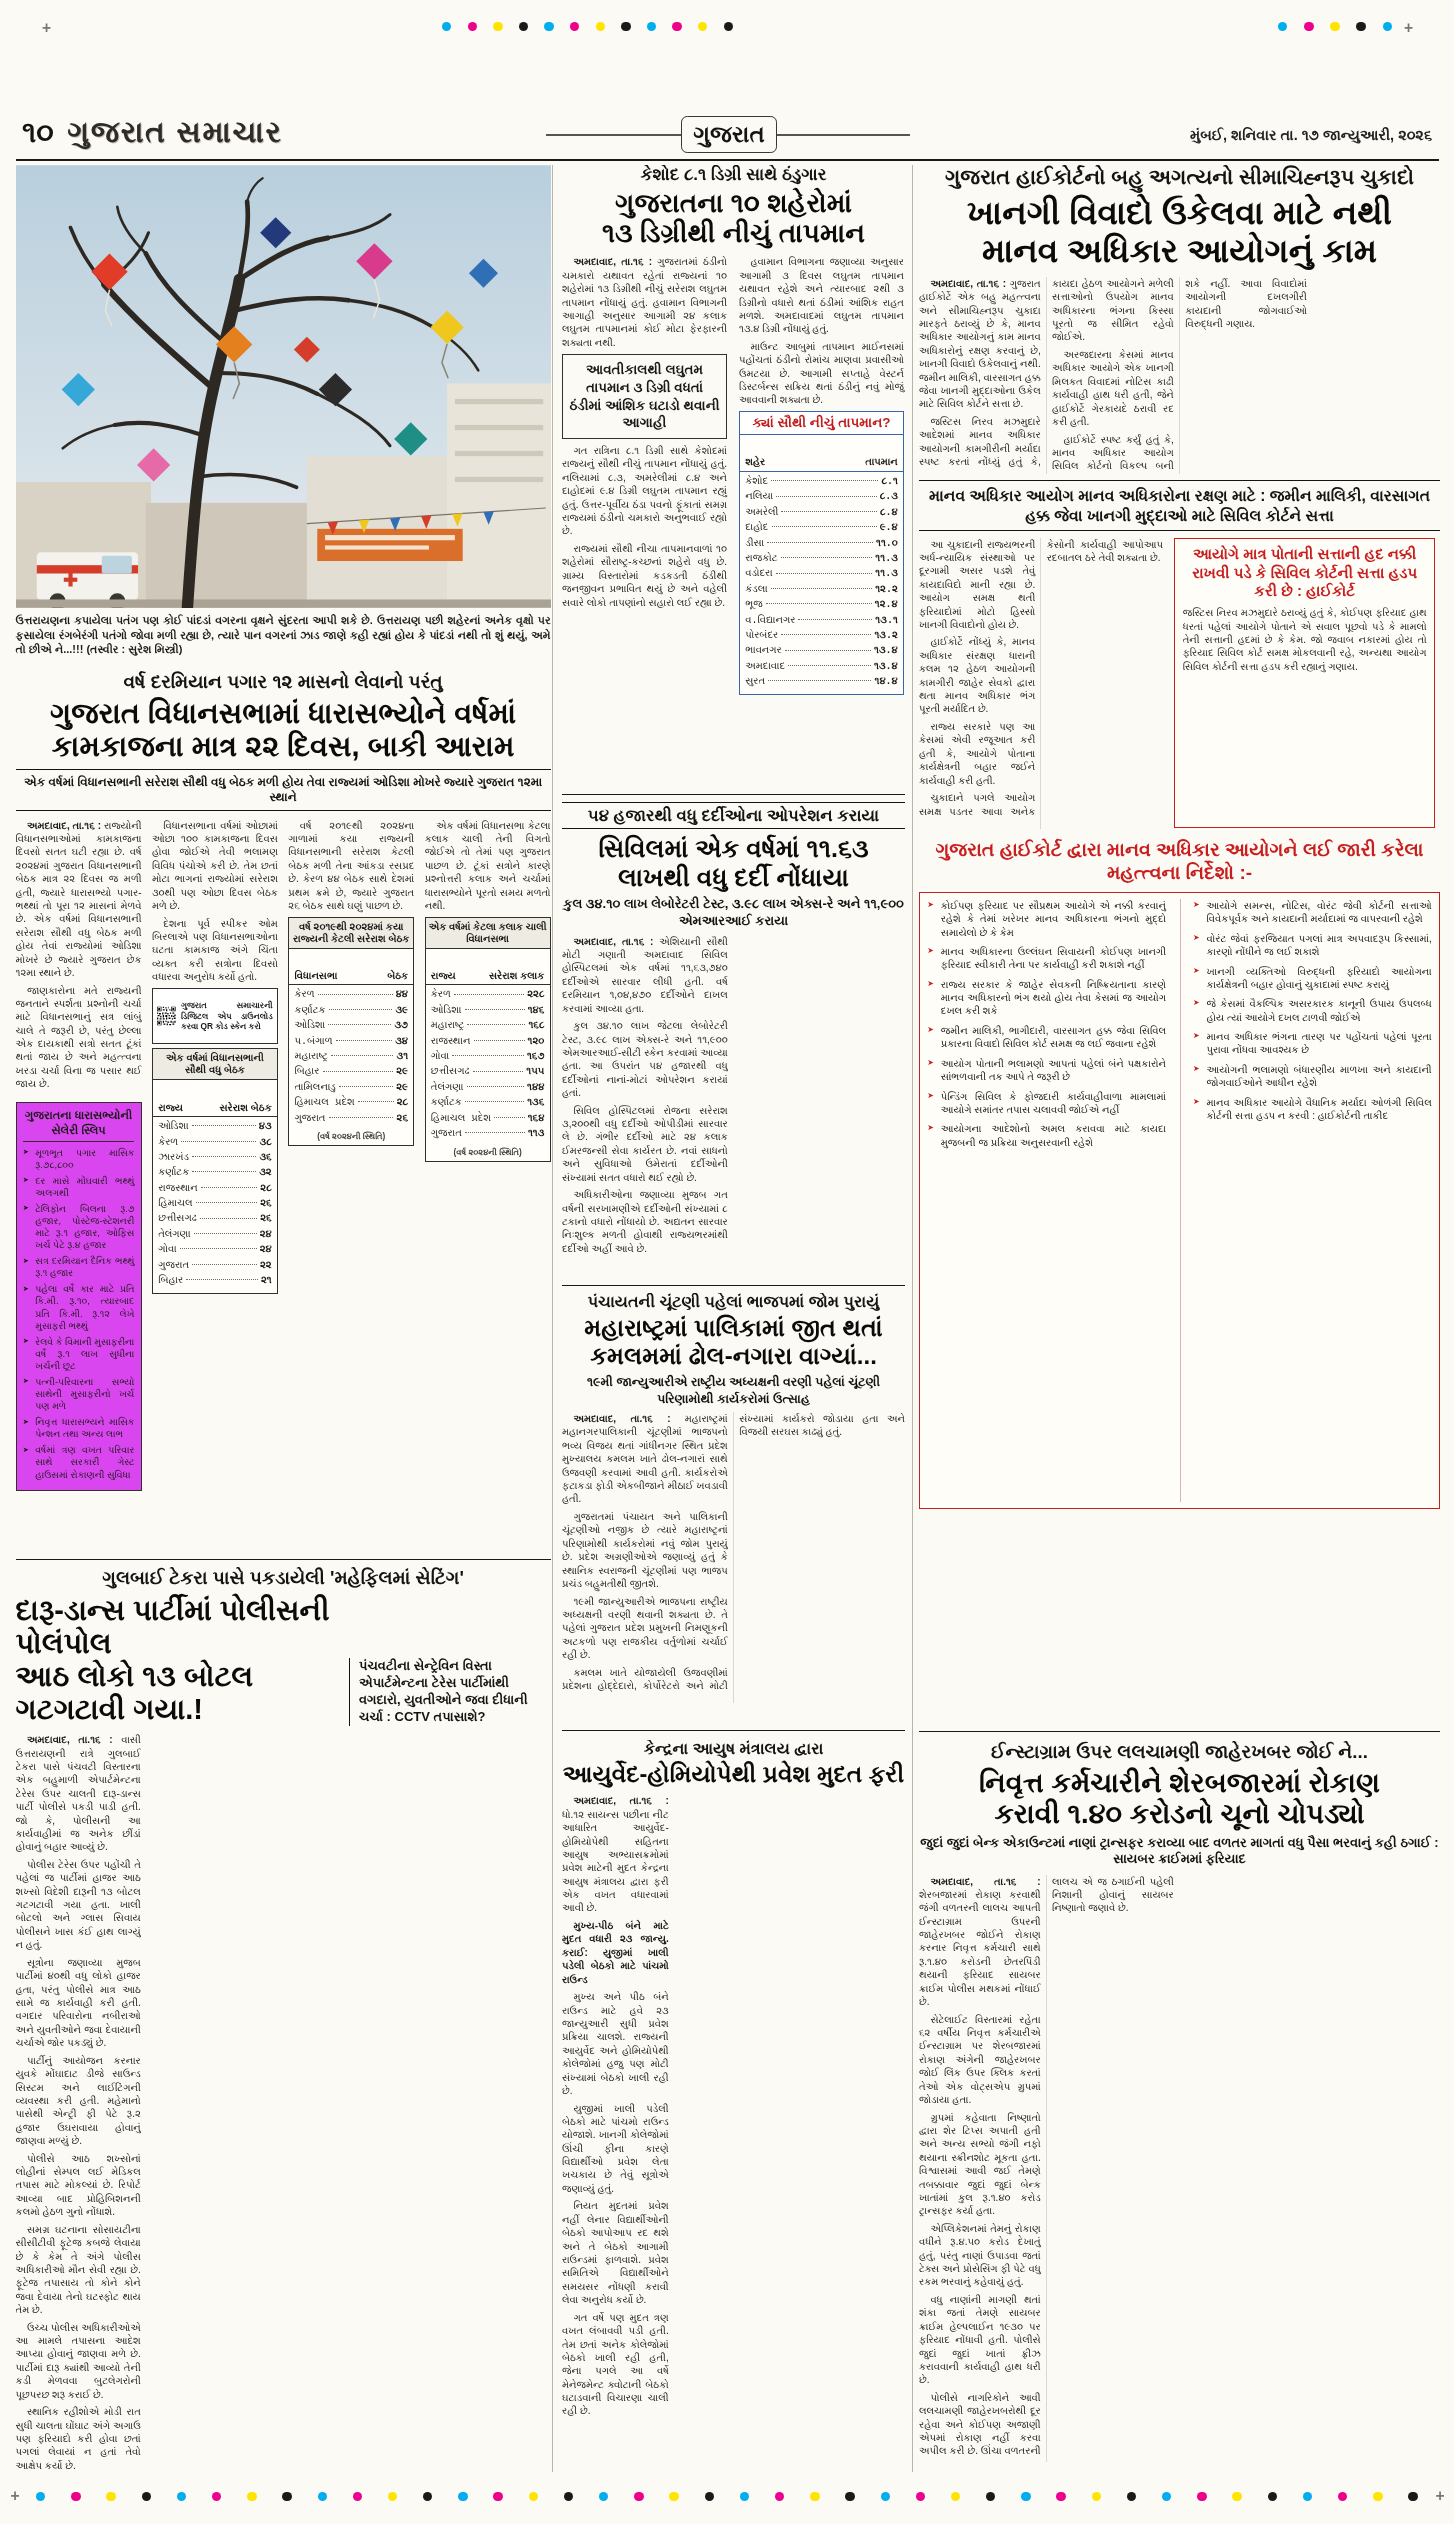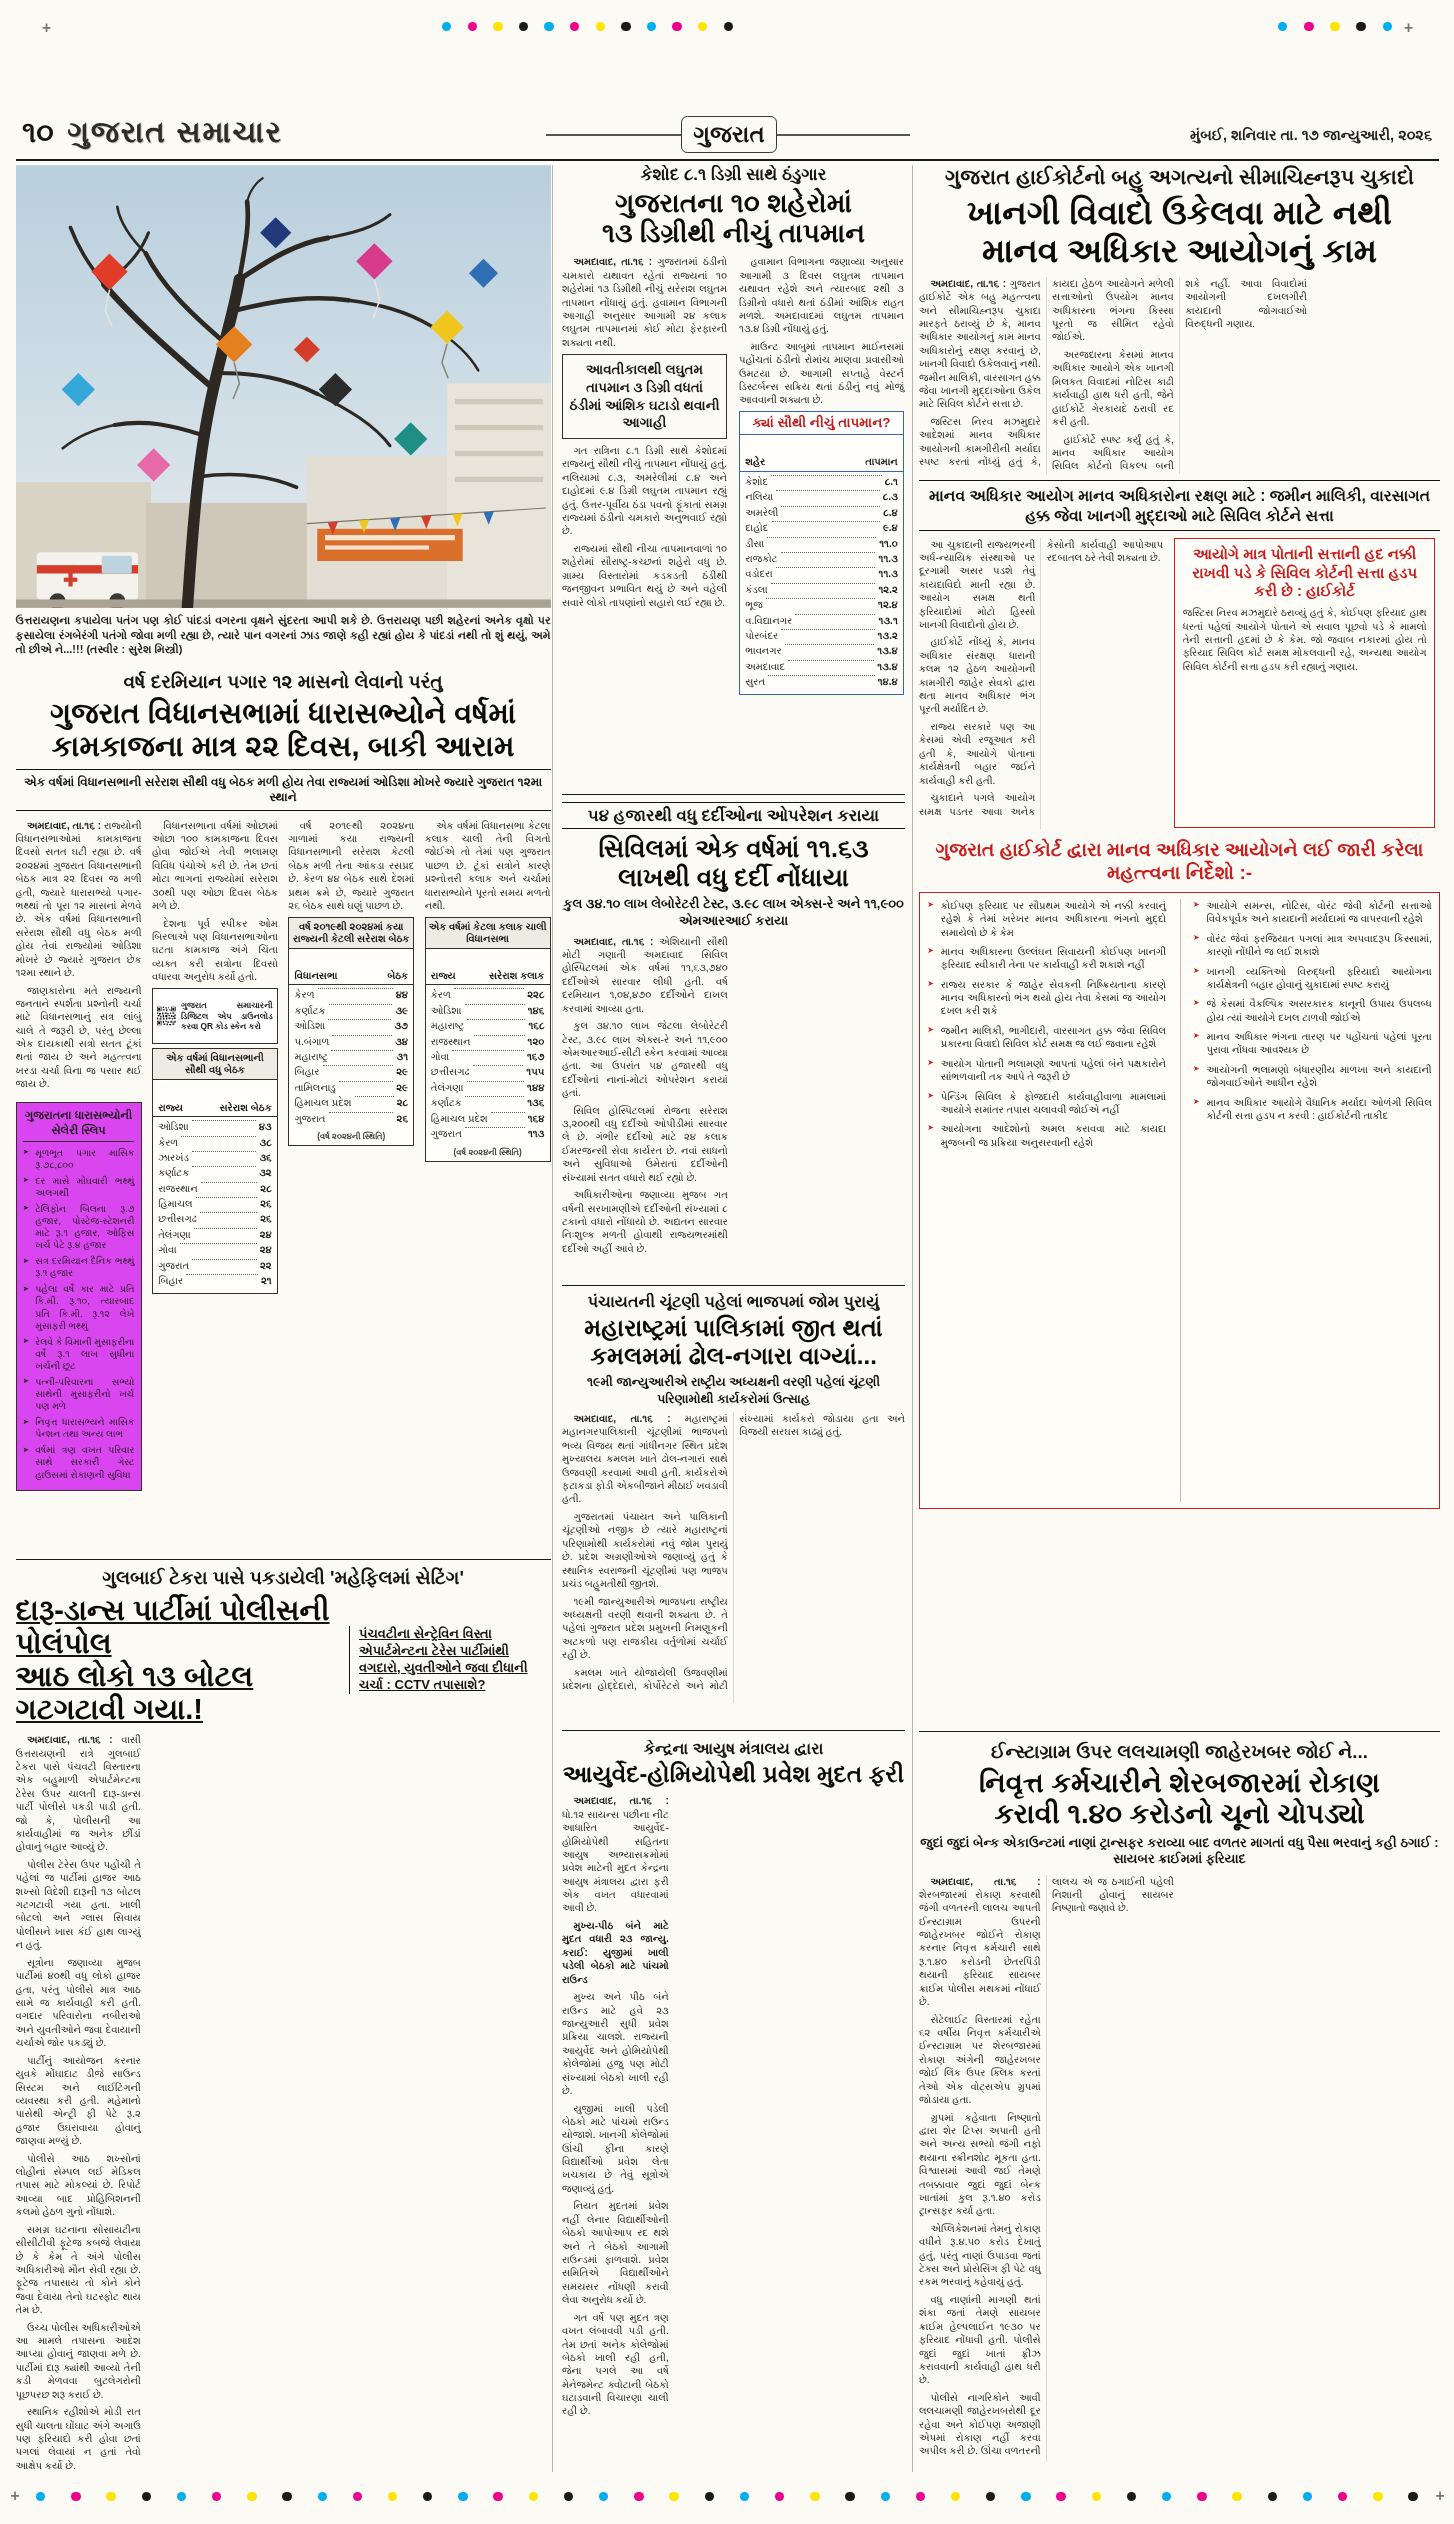--- a/index.html
+++ b/index.html
@@ -27,21 +27,21 @@
   .bp{margin:0 0 4.2px;text-indent:11.4px;}
   .body-text{font-size:10px;line-height:1.34;text-align:justify;color:#1c1a18;}
   .dl{font-weight:bold;}
   .lead-bold{font-weight:bold;}
   .colsbox{column-gap:11.4px;column-fill:auto;column-rule:0.5px solid #ddd8cf;}
   
   .ntable{border:1px solid #33302c;background:#fffefa;font-size:10px;break-inside:avoid;margin:4.2px 0;}
   .ntable .ttl{font-weight:bold;text-align:center;padding:3.1px 2.1px;border-bottom:1px solid #33302c;line-height:1.2;background:#eeebe3;}
   .ntable .thead{display:flex;justify-content:space-between;font-weight:bold;padding:2.1px 5.2px;border-bottom:0.8px solid #33302c;margin-top:18px;}
   .ntable .tbody{padding:2.1px 5.2px 4.2px;}
-  .trow{display:flex;align-items:flex-start;padding:1px 0;}
+  .trow{display:flex;align-items:center;padding:1px 0;font-family:Liberation Mono, monospace;}
   .tname{white-space:nowrap;}
   .tdots{flex:1;border-bottom:1px dotted #6b675f;margin:0 3.1px 2.1px;}
   .tval{font-weight:bold;white-space:nowrap;}
   .tcap{font-size:8.3px;text-align:center;padding:1px 0 3.1px;font-weight:bold;color:#44403a;}
   .temp-table{border-color:#3a64a8;}
   .temp-table .ttl{color:#c11c1c;background:#fff;border-bottom:1px solid #3a64a8;}
   .temp-table .thead{border-bottom:0.8px solid #3a64a8;}
   
   .sbox{border:1.3px solid #33302c;padding:5.2px 6.2px;background:#d946ef;break-inside:avoid;margin:11px 0;}
   .sbox .sttl{font-weight:bold;text-align:center;font-size:11.4px;border-bottom:1px solid #33302c;padding-bottom:3.1px;margin-bottom:4.2px;}
@@ -414,21 +414,21 @@
           <div class="tcap">(વર્ષ ૨૦૨૪ની સ્થિતિ)</div>
         </div>
       </div>
     </div>
   </div>
 
   <div class="hdiv" style="left:15.6px;top:1559px;width:535px;"></div>
 
   <div class="abs" style="left:15.6px;top:1567px;width:535px;height:906px;overflow:hidden;">
     <div class="kicker" style="font-size:18.7px;">ગુલબાઈ ટેકરા પાસે પકડાયેલી 'મહે​ફિલમાં સેટિંગ'</div>
-    <div style="display:flex;gap:0;margin:5.2px 0 7.3px;align-items:center;text-decoration:underline;">
+    <div style="display:flex;gap:0;margin:5.2px 0 7.3px;align-items:flex-end;">
       <div class="headline" style="font-size:29px;width:333px;text-align:left;">
         <div>દારૂ-ડાન્સ પાર્ટીમાં પોલીસની પોલંપોલ</div>
           <div>આઠ લોકો ૧૩ બોટલ ગટગટાવી ગયા.!</div>
       </div>
       <div style="width:187px;font-weight:bold;font-size:13px;line-height:1.3;border-left:1.6px solid #161412;padding-left:9.4px;">પંચવટીના સેન્ટ્રેવિન વિસ્તા એપાર્ટમેન્ટના ટેરેસ પાર્ટીમાંથી વગદારો, યુવતીઓને જવા દીધાની ચર્ચા : CCTV તપાસાશે?</div>
     </div>
     <div class="body-text colsbox" style="columns:4;height:764px;">
       <p class="bp"><span class="dl">અમદાવાદ, તા.૧૬ :</span> <span>વાસી ઉત્તરાયણની રાત્રે ગુલબાઈ ટેકરા પાસે પંચવટી વિસ્તારના એક બહુમાળી એપાર્ટમેન્ટના ટેરેસ ઉપર ચાલતી દારૂ-ડાન્સ પાર્ટી પોલીસે પકડી પાડી હતી. જો કે, પોલીસની આ કાર્યવાહીમાં જ અનેક છીંડાં હોવાનું બહાર આવ્યું છે.</span></p>
       <div>
           <p class="bp">પોલીસ ટેરેસ ઉપર પહોંચી તે પહેલાં જ પાર્ટીમાં હાજર આઠ શખ્સો વિદેશી દારૂની ૧૩ બોટલ ગટગટાવી ગયા હતા. ખાલી બોટલો અને ગ્લાસ સિવાય પોલીસને ખાસ કંઈ હાથ લાગ્યું ન હતું.</p>

